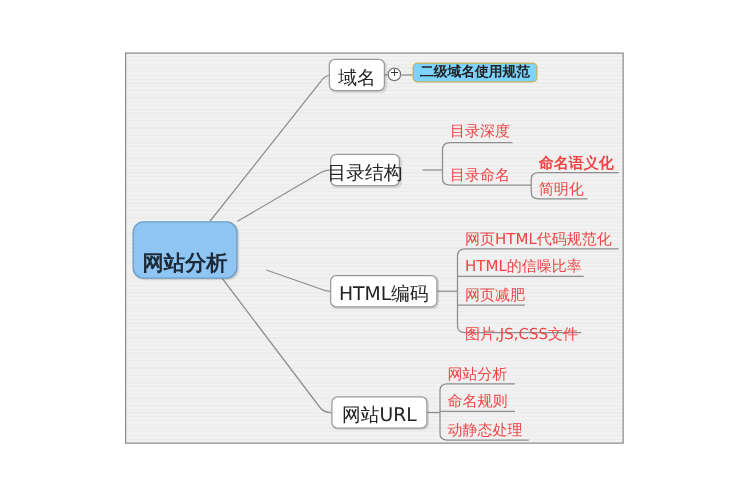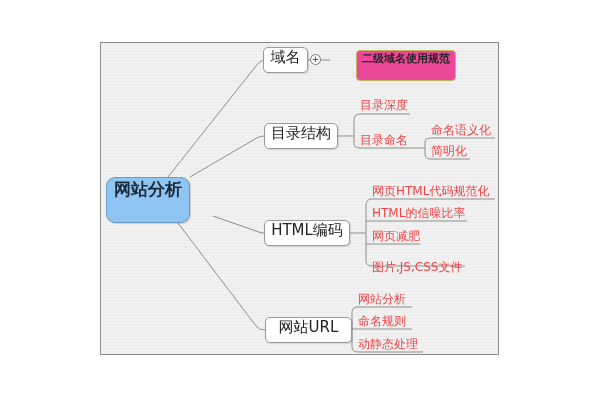--- a/index.html
+++ b/index.html
@@ -2,29 +2,29 @@
 <html><head>
 <meta charset="utf-8">
 <style>
   html, body { margin:0; padding:0; background:#ffffff; }
   body { width:600px; height:400px; position:relative; overflow:hidden;
          font-family:"DejaVu Sans", "Liberation Sans", sans-serif; }
   .frame { position:absolute; left:100px; top:42px; width:399px; height:313px;
            border:1px solid #8a8a8a; box-sizing:border-box;
            background: repeating-linear-gradient(to bottom, #f1f1f1 0px, #f1f1f1 2px, #ececec 2px, #ececec 3px); }
   svg.lines { position:absolute; left:0; top:0; width:600px; height:400px; pointer-events:none; }
-  .node { position:absolute; box-sizing:border-box; display:flex; align-items:flex-start; justify-content:center;
+  .node { position:absolute; box-sizing:border-box; display:flex; align-items:flex-end; justify-content:center;
           white-space:nowrap; }
   .center { left:106px; top:177px; width:84px; height:46px; background:#8fc5f3; border:1px solid #6c9cc6;
             border-radius:9px; font-weight:bold; font-size:17px; color:#1d2a38;
             box-shadow: 1px 1px 1px rgba(0,0,0,0.15); }
   .main { background:#ffffff; border:1px solid #9a9a9a; border-radius:5px; font-size:15px; color:#222;
           height:26px; box-shadow: 1px 1px 1px rgba(0,0,0,0.12); }
-  .note { left:330px; top:50px; width:100px; height:31px; background:#ec4899; border:1px solid #c3b35a;
-          border-radius:4px; font-size:11px; font-weight:bold; color:#222;margin-left:26px; }
+  .note { left:330px; top:50px; width:100px; height:16px; background:#7dd3fc; border:1px solid #c3b35a;
+          border-radius:4px; font-size:11px; font-weight:bold; color:#222; }
   .plus { position:absolute; left:310px; top:54px; width:11px; height:11px; border:1px solid #777; border-radius:50%;
           background:#fff; box-sizing:border-box; font-size:9px; line-height:9px; text-align:center; color:#333; }
   .leaf { position:absolute; font-size:12px; color:#ef4444; white-space:nowrap; line-height:14px; }
 </style>
 </head>
 <body>
 
 <div class="frame"></div>
 
 <svg class="lines" viewBox="0 0 600 400">
@@ -66,34 +66,34 @@
 </div>
 
 <div class="node main" style="left:263px; top:47px; width:45px;">
   <span>域名</span>
 </div>
 <div class="plus">+</div>
 <div class="node note">
   <span>二级域名使用规范</span>
 </div>
 
-<div class="node main" style="left:264px; top:123px; width:74px;">
+<div class="node main" style="left:264px; top:123px; width:56px;">
   <span>目录结构</span>
 </div>
 <div class="leaf" style="left:360px; top:98px;">目录深度</div>
 <div class="leaf" style="left:360px; top:133px;">目录命名</div>
-<div class="leaf" style="left:431px; top:123px;">命名语义化</div>
+<div class="leaf" style="left:431px; top:123px;font-weight:bold;">命名语义化</div>
 <div class="leaf" style="left:431px; top:144px;">简明化</div>
 
 <div class="node main" style="left:264px; top:220px; width:86px;">
   <span>HTML编码</span>
 </div>
 <div class="leaf" style="left:372px; top:184px;">网页HTML代码规范化</div>
 <div class="leaf" style="left:372px; top:206px;">HTML的信噪比率</div>
 <div class="leaf" style="left:372px; top:229px;">网页减肥</div>
 <div class="leaf" style="left:372px; top:260px;">图片,JS,CSS文件</div>
 
-<div class="node main" style="left:265px; top:317px; width:87px;">
+<div class="node main" style="left:265px; top:317px; width:77px;">
   <span>网站URL</span>
 </div>
 <div class="leaf" style="left:358px; top:292px;">网站分析</div>
 <div class="leaf" style="left:358px; top:314px;">命名规则</div>
 <div class="leaf" style="left:358px; top:337px;">动静态处理</div>
 
 </body></html>

